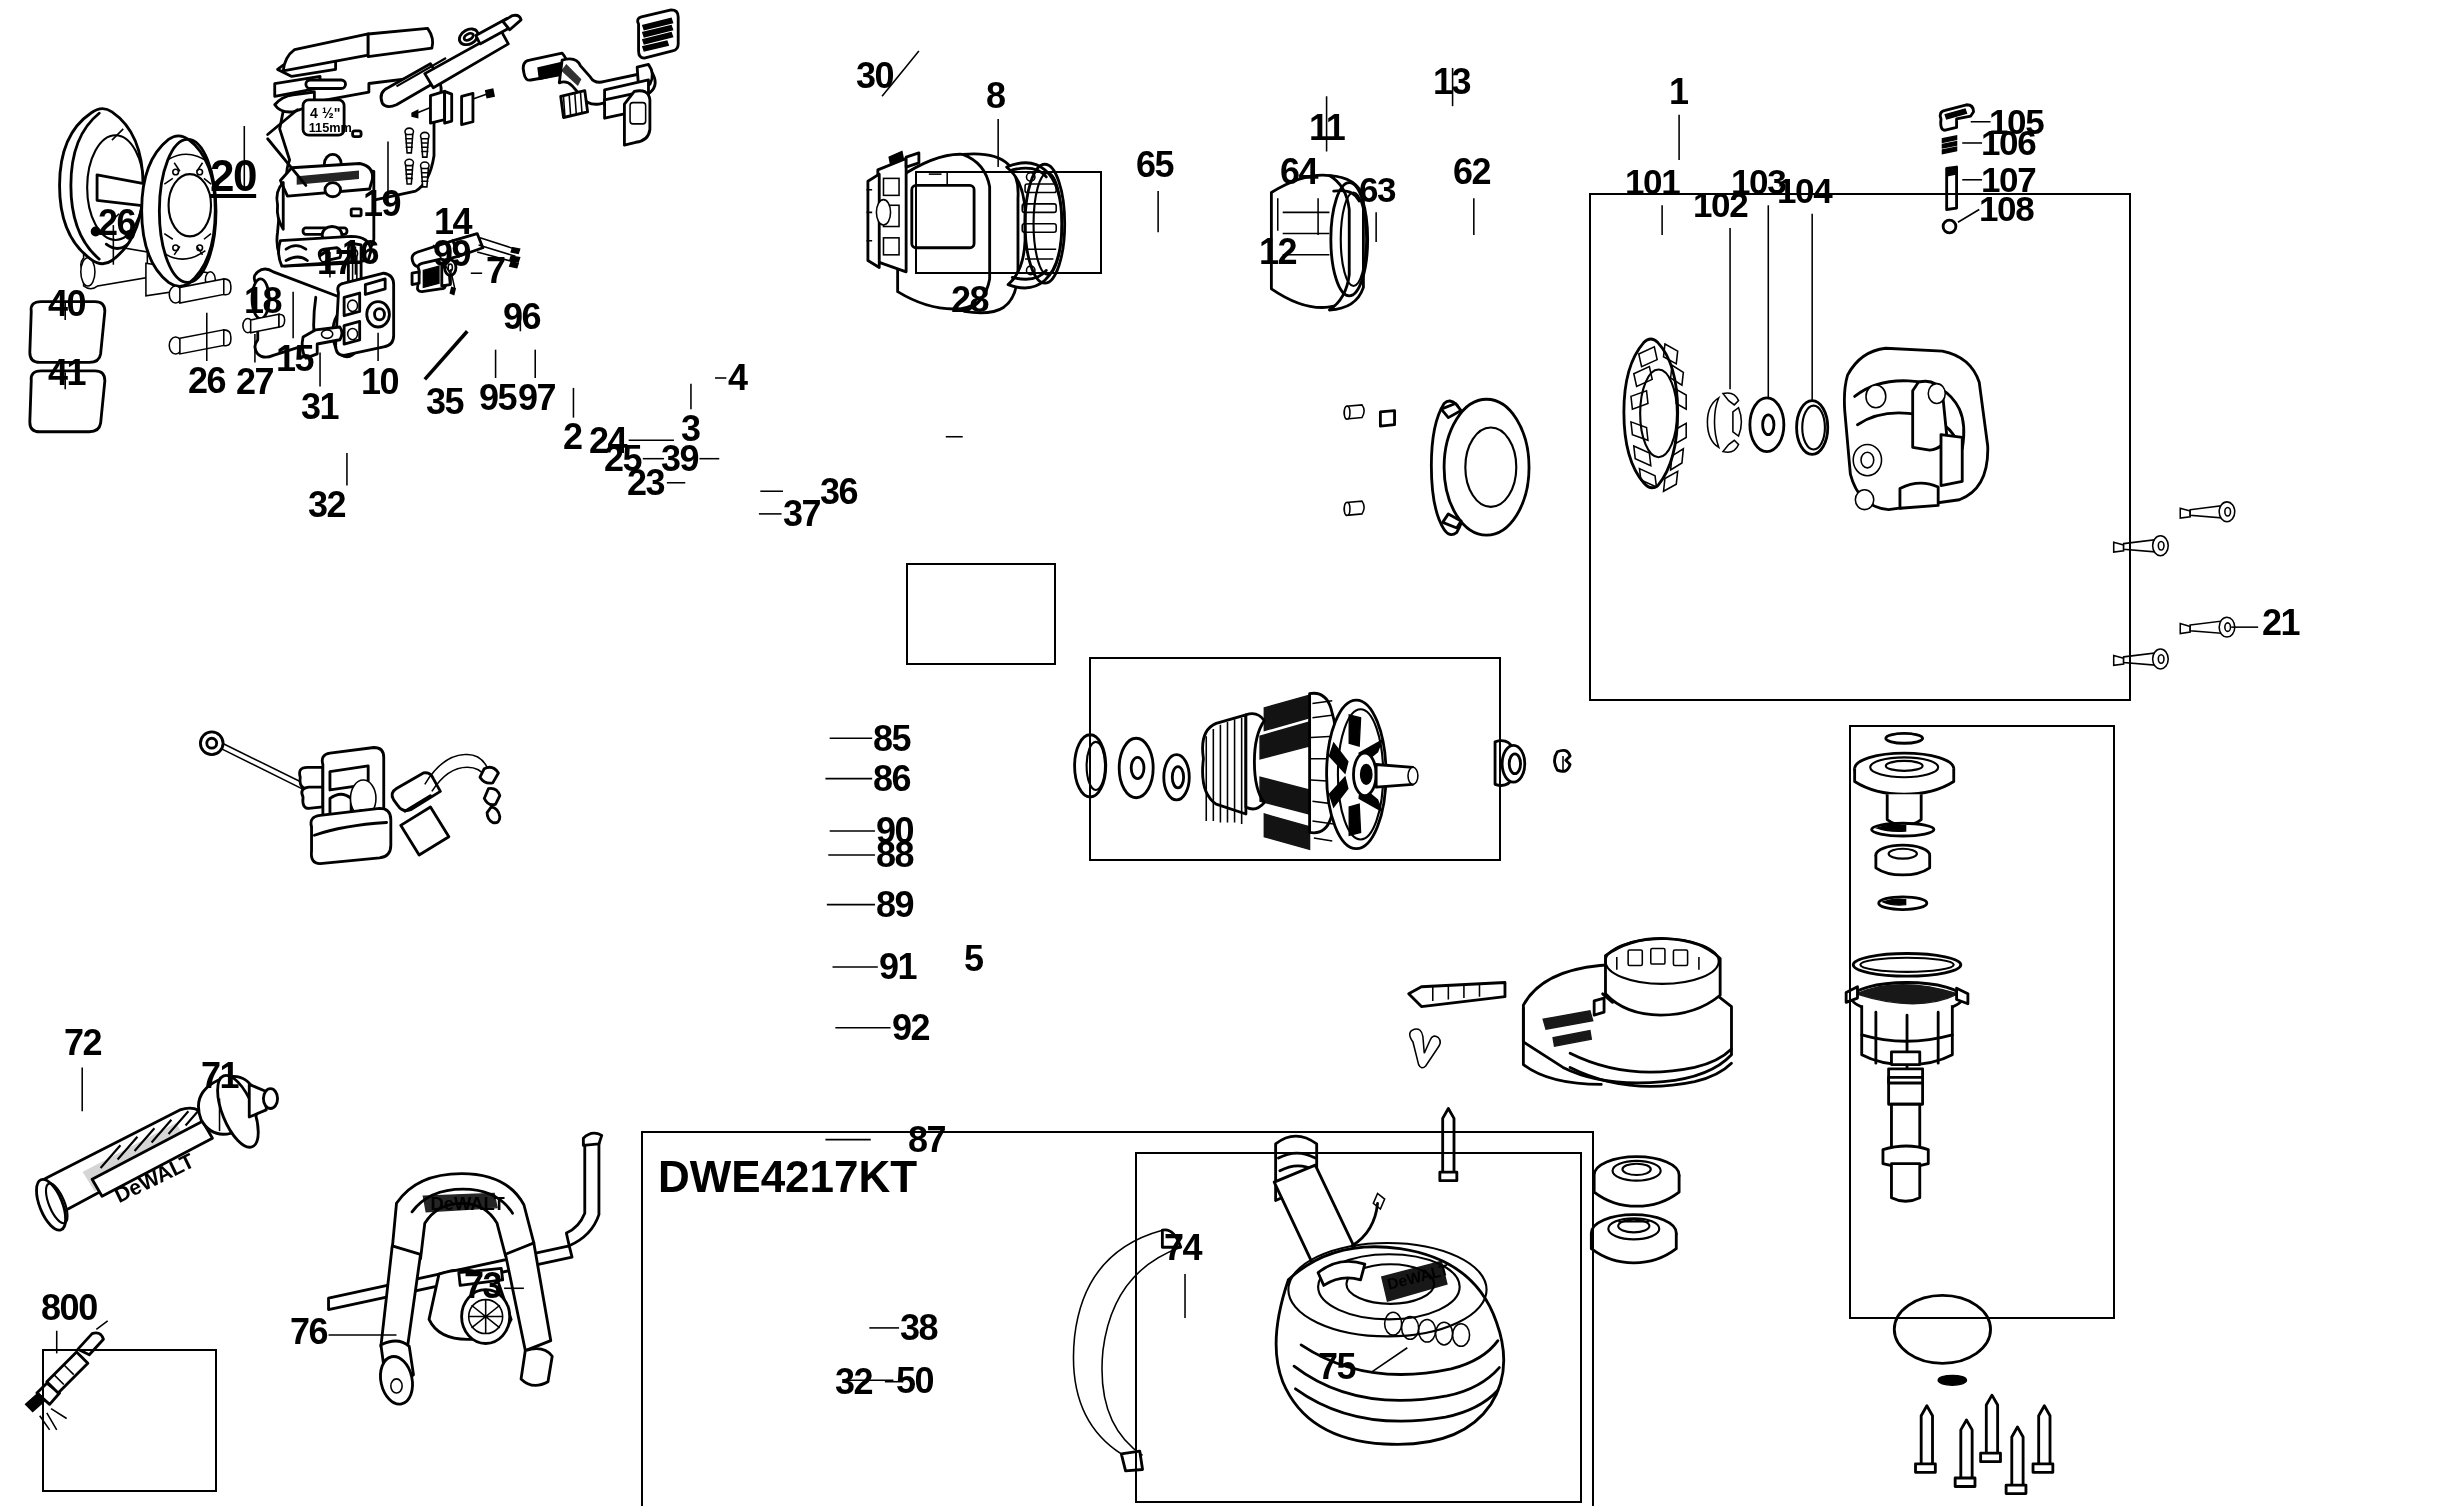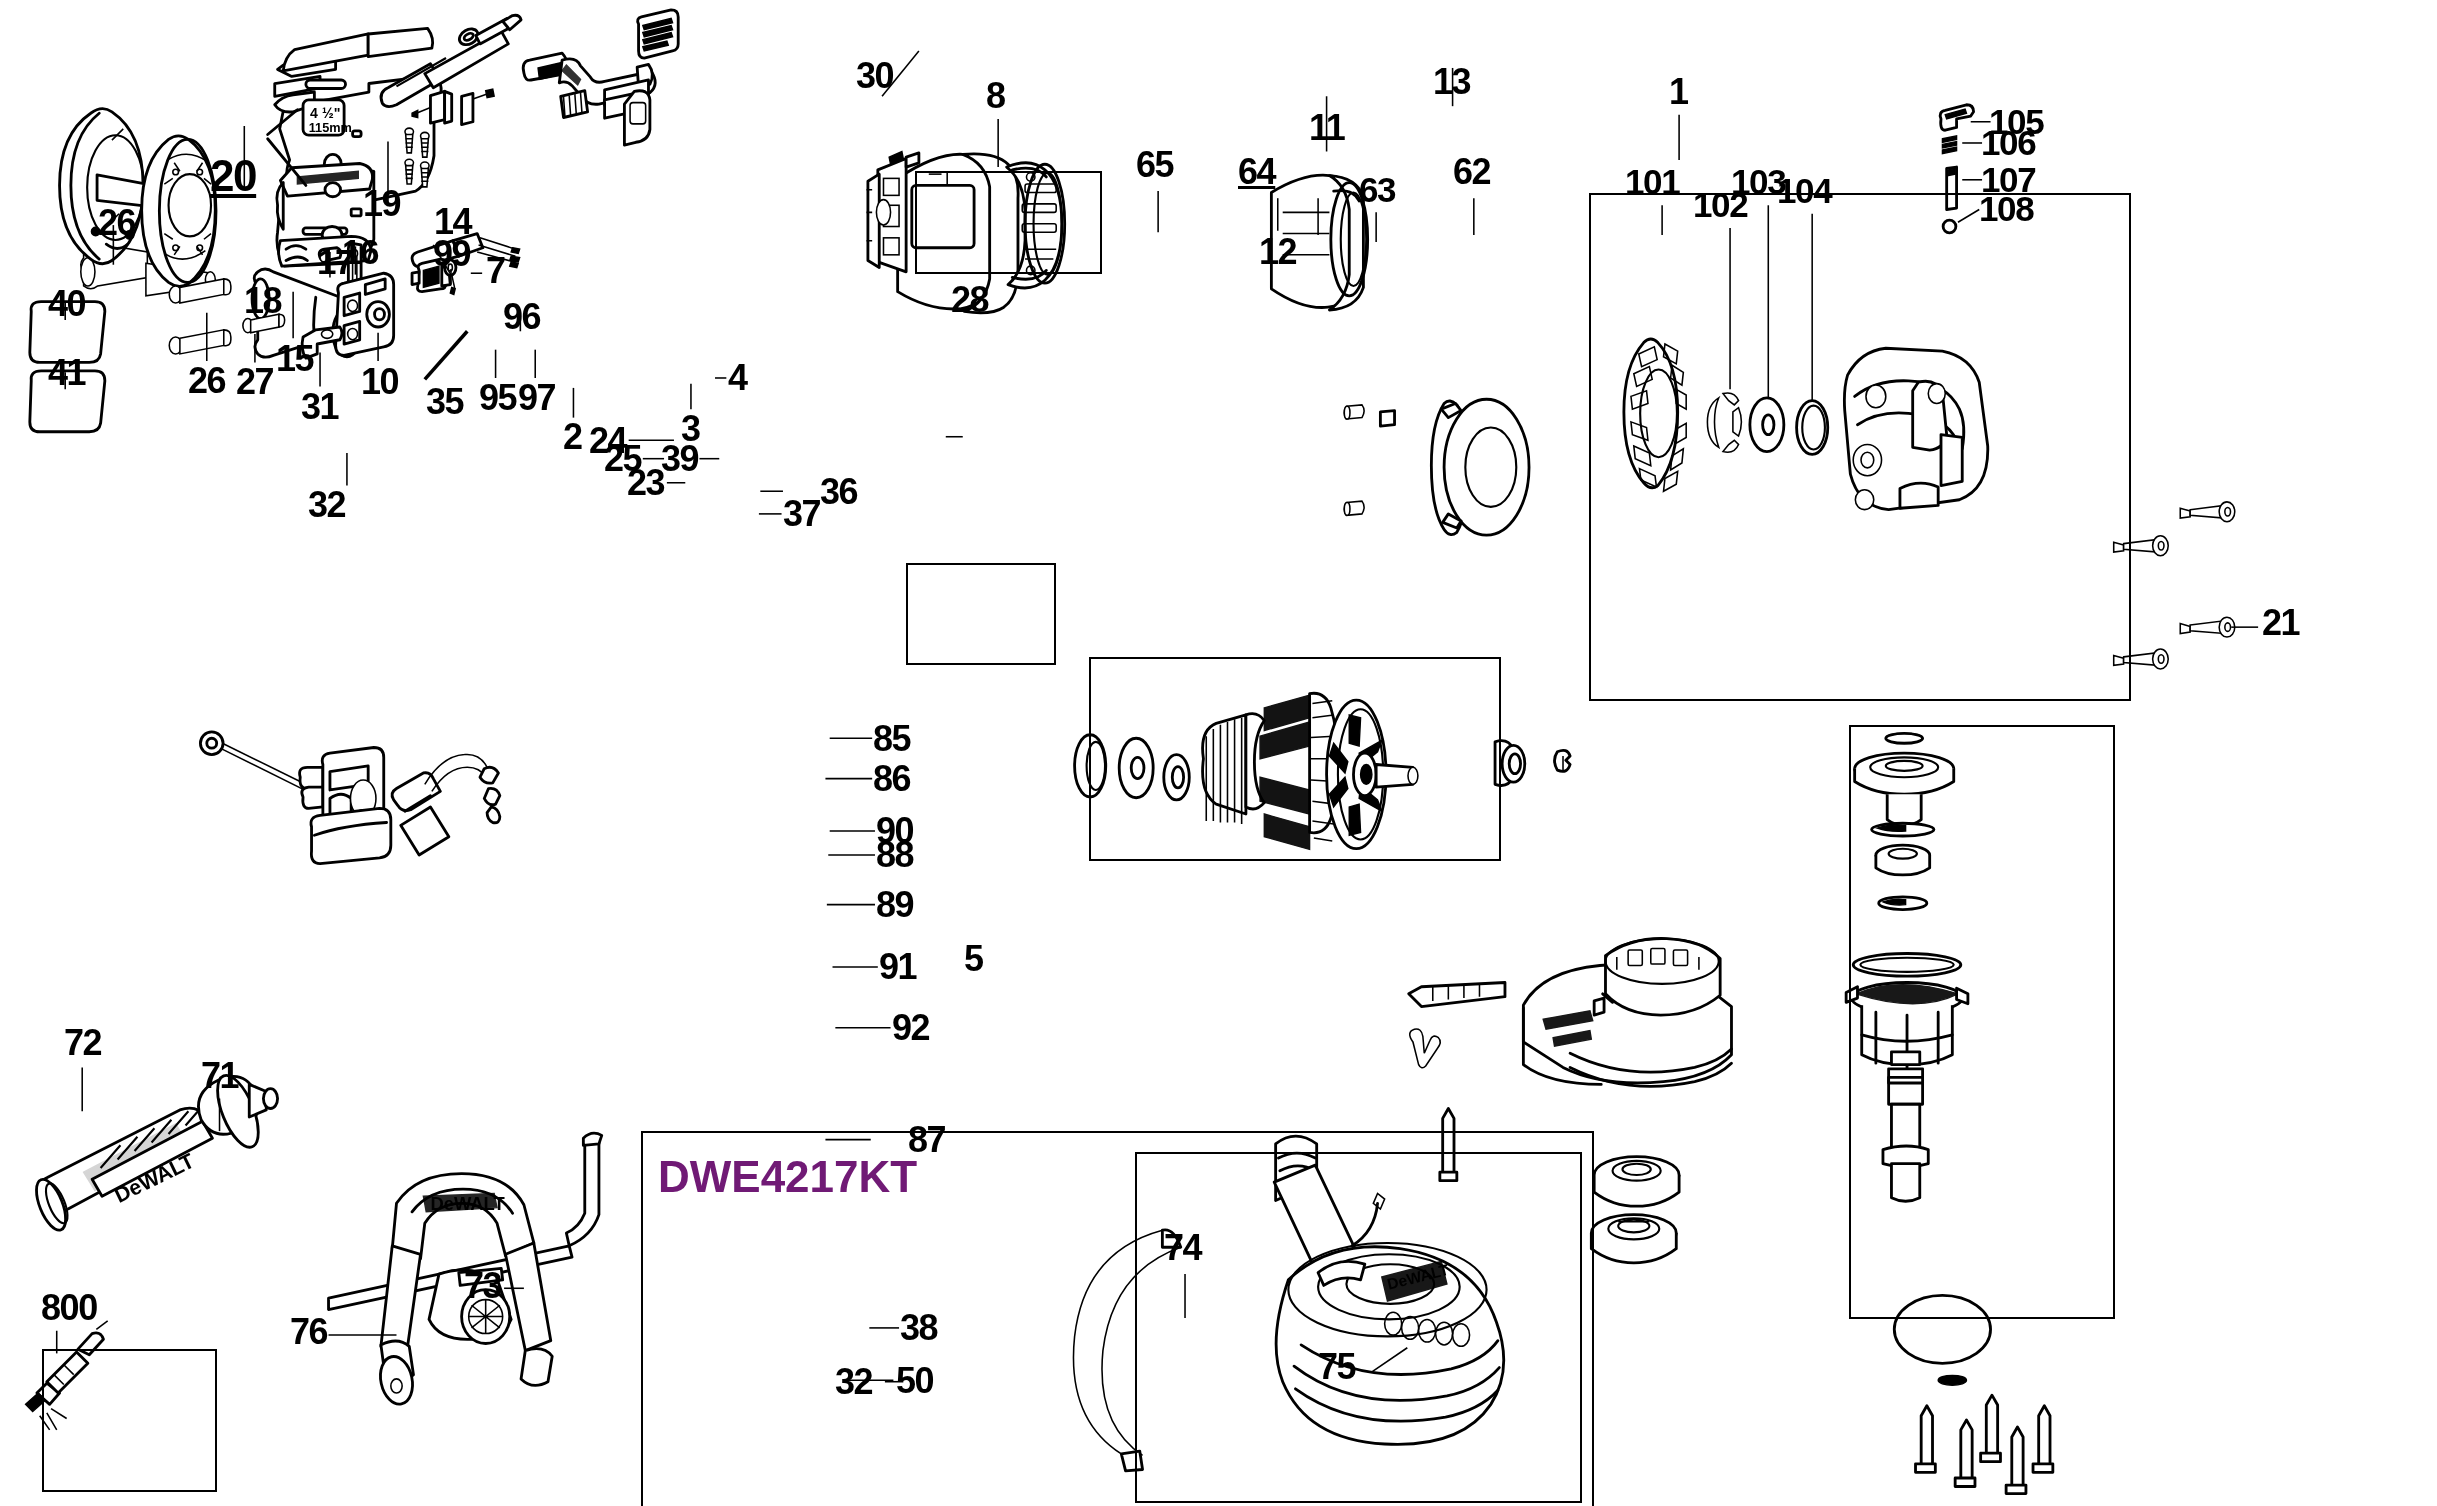--- a/index.html
+++ b/index.html
@@ -4,21 +4,21 @@
 <style>
   html,body{margin:0;padding:0;background:#fff;}
   body{font-family:"Liberation Sans",sans-serif;}
   #page{position:relative;width:2438px;height:1507px;background:#fff;overflow:hidden;}
   .lbl{position:absolute;font-family:"Liberation Sans",sans-serif;font-weight:bold;
        color:#000;line-height:1;white-space:nowrap;}
   .l-xl{font-size:44px;letter-spacing:-1.4px;text-decoration:underline;}
   .l-lg{font-size:36px;letter-spacing:-1.4px;}
   .l-md{font-size:35px;letter-spacing:-1.4px;}
   .box{position:absolute;border:2.8px solid #000;background:transparent;}
-  .kitname{position:absolute;font-size:44px;font-weight:bold;letter-spacing:0px;color:#701a75;
+  .kitname{position:absolute;font-size:44px;font-weight:bold;letter-spacing:0px;color:#000000;
            font-family:"Liberation Sans",sans-serif;}
   svg{position:absolute;top:0;left:0;width:2438px;height:1507px;overflow:visible;}
   .st{fill:none;stroke:#000;stroke-width:4;stroke-linejoin:round;stroke-linecap:round;}
   .st2{fill:none;stroke:#000;stroke-width:3;}
   .stf{fill:#fff;stroke:#000;stroke-width:4;stroke-linejoin:round;}
   .blk{fill:#000;stroke:#000;stroke-width:2;}
   .thin{fill:none;stroke:#000;stroke-width:2.2;}
   .thinf{fill:#fff;stroke:#000;stroke-width:2.2;}
 </style>
 </head>
@@ -842,21 +842,21 @@
 <div class="lbl l-xl" style="left:210px;top:154px;">20</div>
 <div class="lbl l-lg" style="left:363px;top:186px;">19</div>
 <div class="lbl l-lg" style="left:228px;top:283px;margin-left:16px;">18</div>
 <div class="lbl l-lg" style="left:856px;top:58px;">30</div>
 <div class="lbl l-lg" style="left:986px;top:78px;">8</div>
 <div class="lbl l-lg" style="left:951px;top:282px;">28</div>
 <div class="lbl l-lg" style="left:1309px;top:110px;">11</div>
 <div class="lbl l-lg" style="left:1433px;top:64px;">13</div>
 <div class="lbl l-lg" style="left:1259px;top:234px;">12</div>
 <div class="lbl l-lg" style="left:1136px;top:147px;">65</div>
-<div class="lbl l-lg" style="left:1238px;top:154px;text-decoration:underline;">64</div>
+<div class="lbl l-lg" style="left:1280px;top:154px;">64</div>
 <div class="lbl l-md" style="left:1359px;top:172px;">63</div>
 <div class="lbl l-lg" style="left:1453px;top:154px;">62</div>
 <div class="lbl l-lg" style="left:1669px;top:74px;">1</div>
 <div class="lbl l-md" style="left:1989px;top:104px;">105</div>
 <div class="lbl l-md" style="left:1981px;top:125px;">106</div>
 <div class="lbl l-md" style="left:1981px;top:162px;">107</div>
 <div class="lbl l-md" style="left:1979px;top:191px;">108</div>
 <div class="lbl l-md" style="left:1625px;top:164px;">101</div>
 <div class="lbl l-md" style="left:1693px;top:187px;">102</div>
 <div class="lbl l-md" style="left:1731px;top:164px;">103</div>

